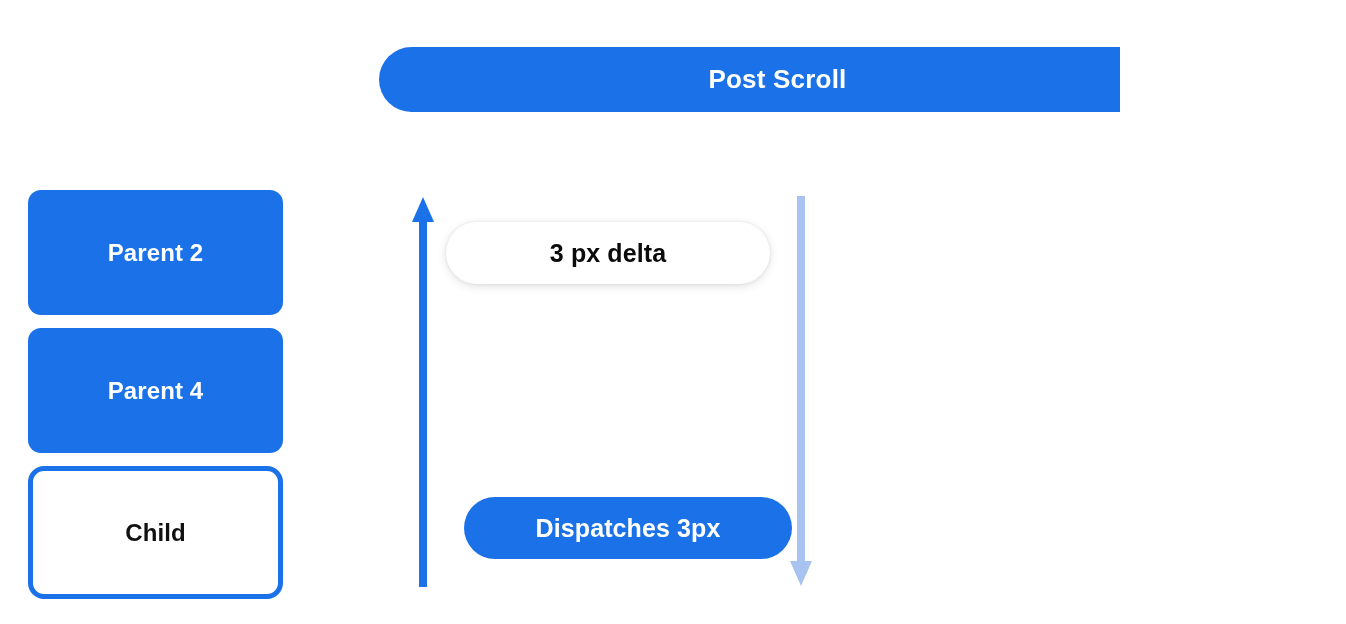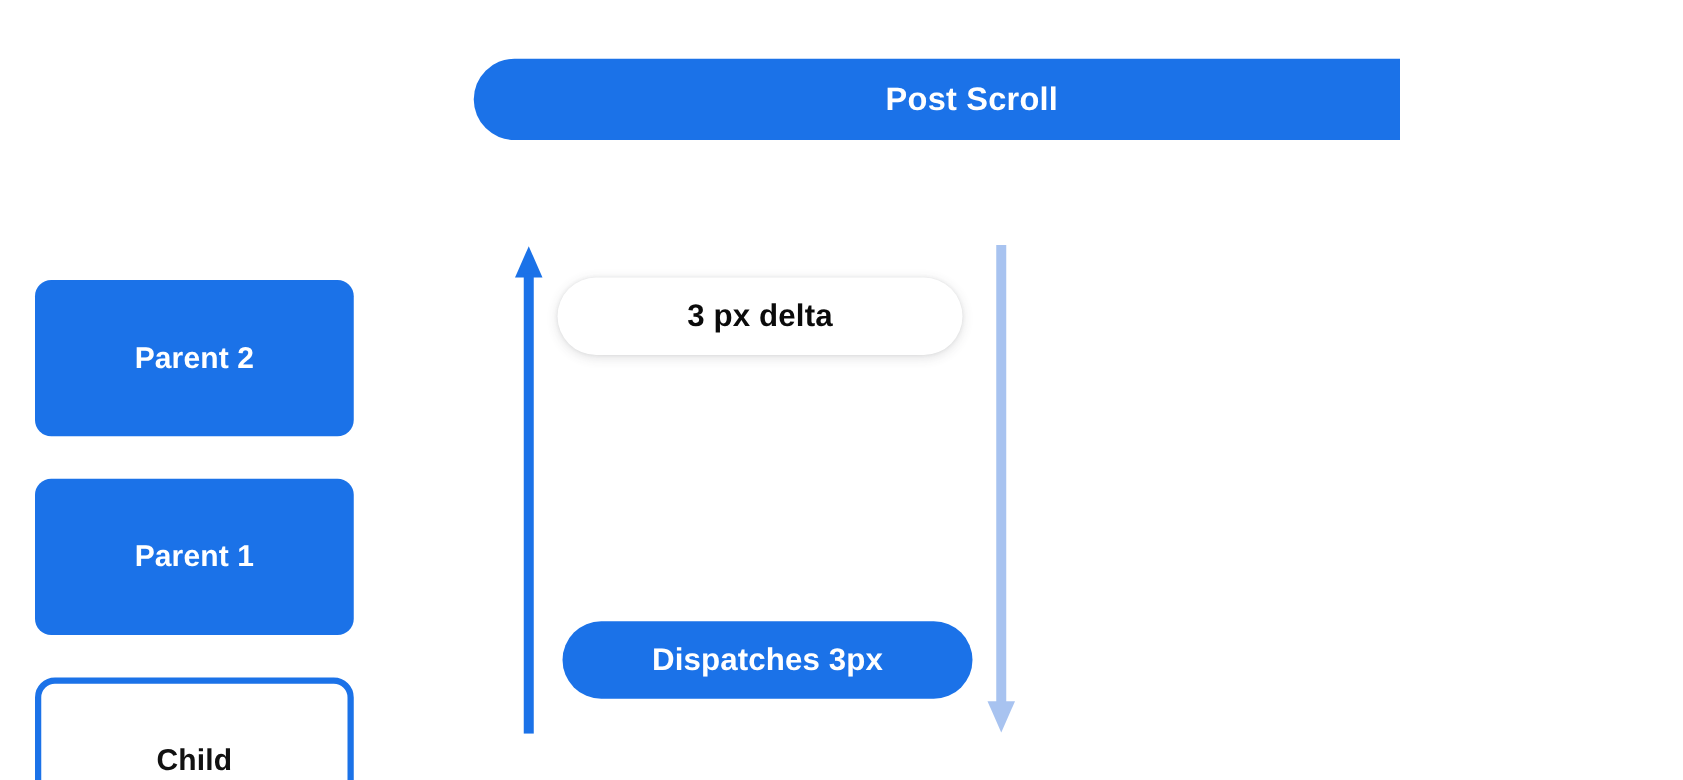--- a/index.html
+++ b/index.html
@@ -47,21 +47,20 @@
     top: 190px;
     width: 255px;
   }
   .stack-box {
     width: 255px;
     box-sizing: border-box;
     display: flex;
     align-items: center;
     justify-content: center;
     border-radius: 13px;
-    margin-top: 34px;
   }
   .stack-box .label {
     font-size: 24px;
     font-weight: bold;
     letter-spacing: 0.1px;
   }
   .stack-box.filled {
     height: 125px;
     background: #1b72e8;
     margin-bottom: 13px;
@@ -112,21 +111,21 @@
     top: 222px;
     width: 324px;
     height: 62px;
     border-radius: 31px;
     background: #ffffff;
     box-shadow: 0 2px 9px rgba(60, 64, 67, 0.16), 0 0 3px rgba(60, 64, 67, 0.10);
   }
   .pill-delta .label { color: #0b0b0b; }
 
   .pill-dispatch {
-    left: 450px;
+    left: 464px;
     top: 497px;
     width: 328px;
     height: 62px;
     border-radius: 31px;
     background: #1b72e8;
   }
   .pill-dispatch .label { color: #ffffff; }
 </style>
 </head>
 <body>
@@ -135,21 +134,21 @@
 
   <div class="header-pill">
     <span class="label">Post Scroll</span>
   </div>
 
   <div class="box-stack">
     <div class="stack-box filled">
       <span class="label">Parent 2</span>
     </div>
     <div class="stack-box filled">
-      <span class="label">Parent 1</span>
+      <span class="label">Parent 4</span>
     </div>
     <div class="stack-box outlined">
       <span class="label">Child</span>
     </div>
   </div>
 
   <svg class="arrow arrow-up-solid" viewBox="0 0 26 392">
     <polygon points="13,2 24,27 2,27" fill="#1b72e8"></polygon>
     <rect x="9" y="24" width="8" height="368" fill="#1b72e8"></rect>
   </svg>

